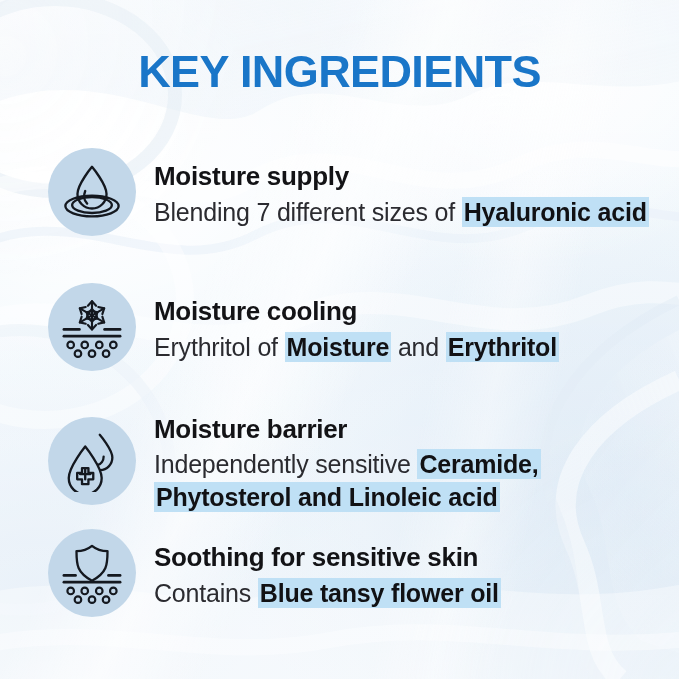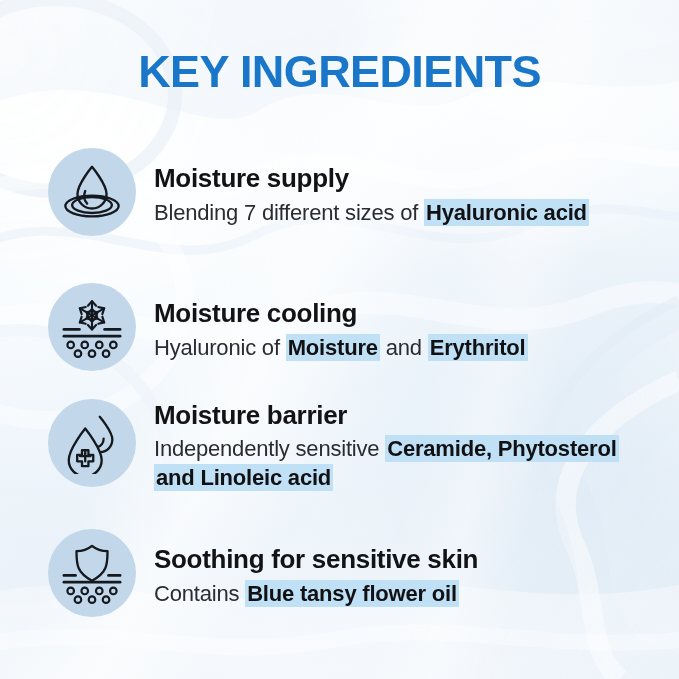--- a/index.html
+++ b/index.html
@@ -85,21 +85,21 @@
     position: absolute;
     left: 48px;
     right: 24px;
     display: flex;
     align-items: center;
     gap: 18px;
   }
 
   .item-0 { top: 8px; }
   .item-1 { top: 143px; }
-  .item-2 { top: 254px; }
+  .item-2 { top: 268px; }
   .item-3 { top: 389px; }
 
   .icon-badge {
     flex: 0 0 auto;
     width: 88px;
     height: 88px;
     border-radius: 50%;
     background: #c2d7e9;
     display: flex;
     align-items: center;
@@ -120,21 +120,21 @@
   .item-title {
     font-size: 26px;
     font-weight: bold;
     color: #131316;
     letter-spacing: -0.3px;
     line-height: 1.12;
     margin-bottom: 4px;
   }
 
   .item-desc {
-    font-size: 22px;
+    font-size: 25px;
     line-height: 1.32;
     color: #2b2b30;
     letter-spacing: -0.2px;
   }
 
   .item-desc .hl {
     background: #bfe0f5;
     font-weight: bold;
     color: #111114;
     padding: 1px 2px;
@@ -248,21 +248,21 @@
                 <circle cx="54" cy="50.5" r="3.4"></circle>
                 <circle cx="17.5" cy="59.5" r="3.4"></circle>
                 <circle cx="32" cy="59.5" r="3.4"></circle>
                 <circle cx="46.5" cy="59.5" r="3.4"></circle>
               </g>
             </g>
           </svg>
         </div>
         <div class="item-text">
           <div class="item-title">Moisture cooling</div>
-          <div class="item-desc"><span>Hyaluronic of </span><span class="hl">Moisture</span><span> and </span><span class="hl">Erythritol</span></div>
+          <div class="item-desc"><span>Erythritol of </span><span class="hl">Moisture</span><span> and </span><span class="hl">Erythritol</span></div>
         </div>
       </div>
 
       <div class="item item-2">
         <div class="icon-badge">
           <svg viewBox="0 0 64 64">
             <g fill="none" stroke="#14181f" stroke-width="2.4" stroke-linecap="round" stroke-linejoin="round">
               <path d="M40 5 C40 5 53 20 53 28.5 a13 13 0 0 1 -12.5 13"></path>
               <path d="M44 27.5 a9 9 0 0 1 -6.5 8.8"></path>
               <path d="M25 17 C25 17 42 38 42 49.5 a17 17 0 0 1 -34 0 C8 38 25 17 25 17 Z" fill="#c2d7e9"></path>

